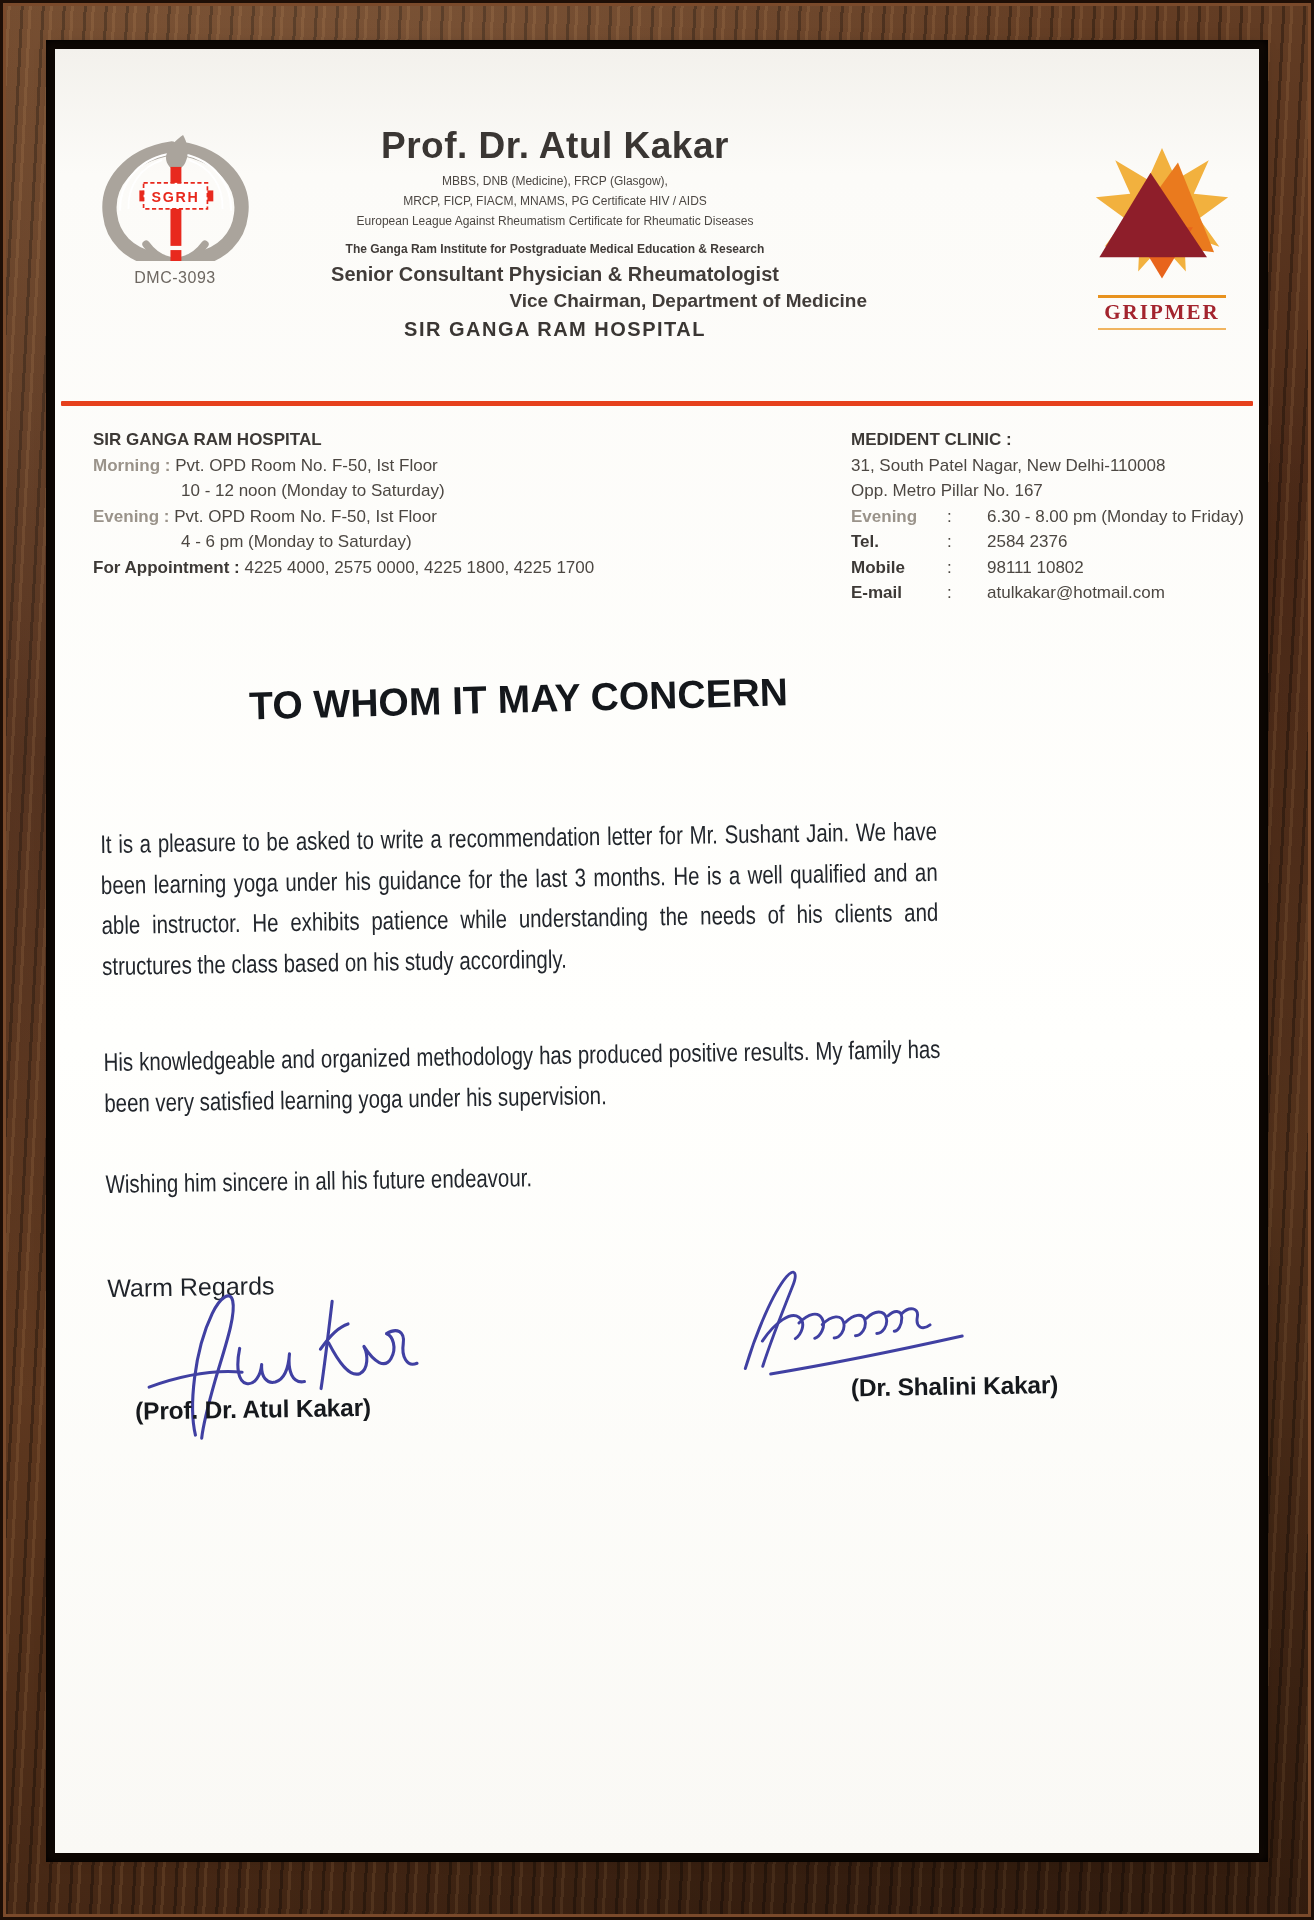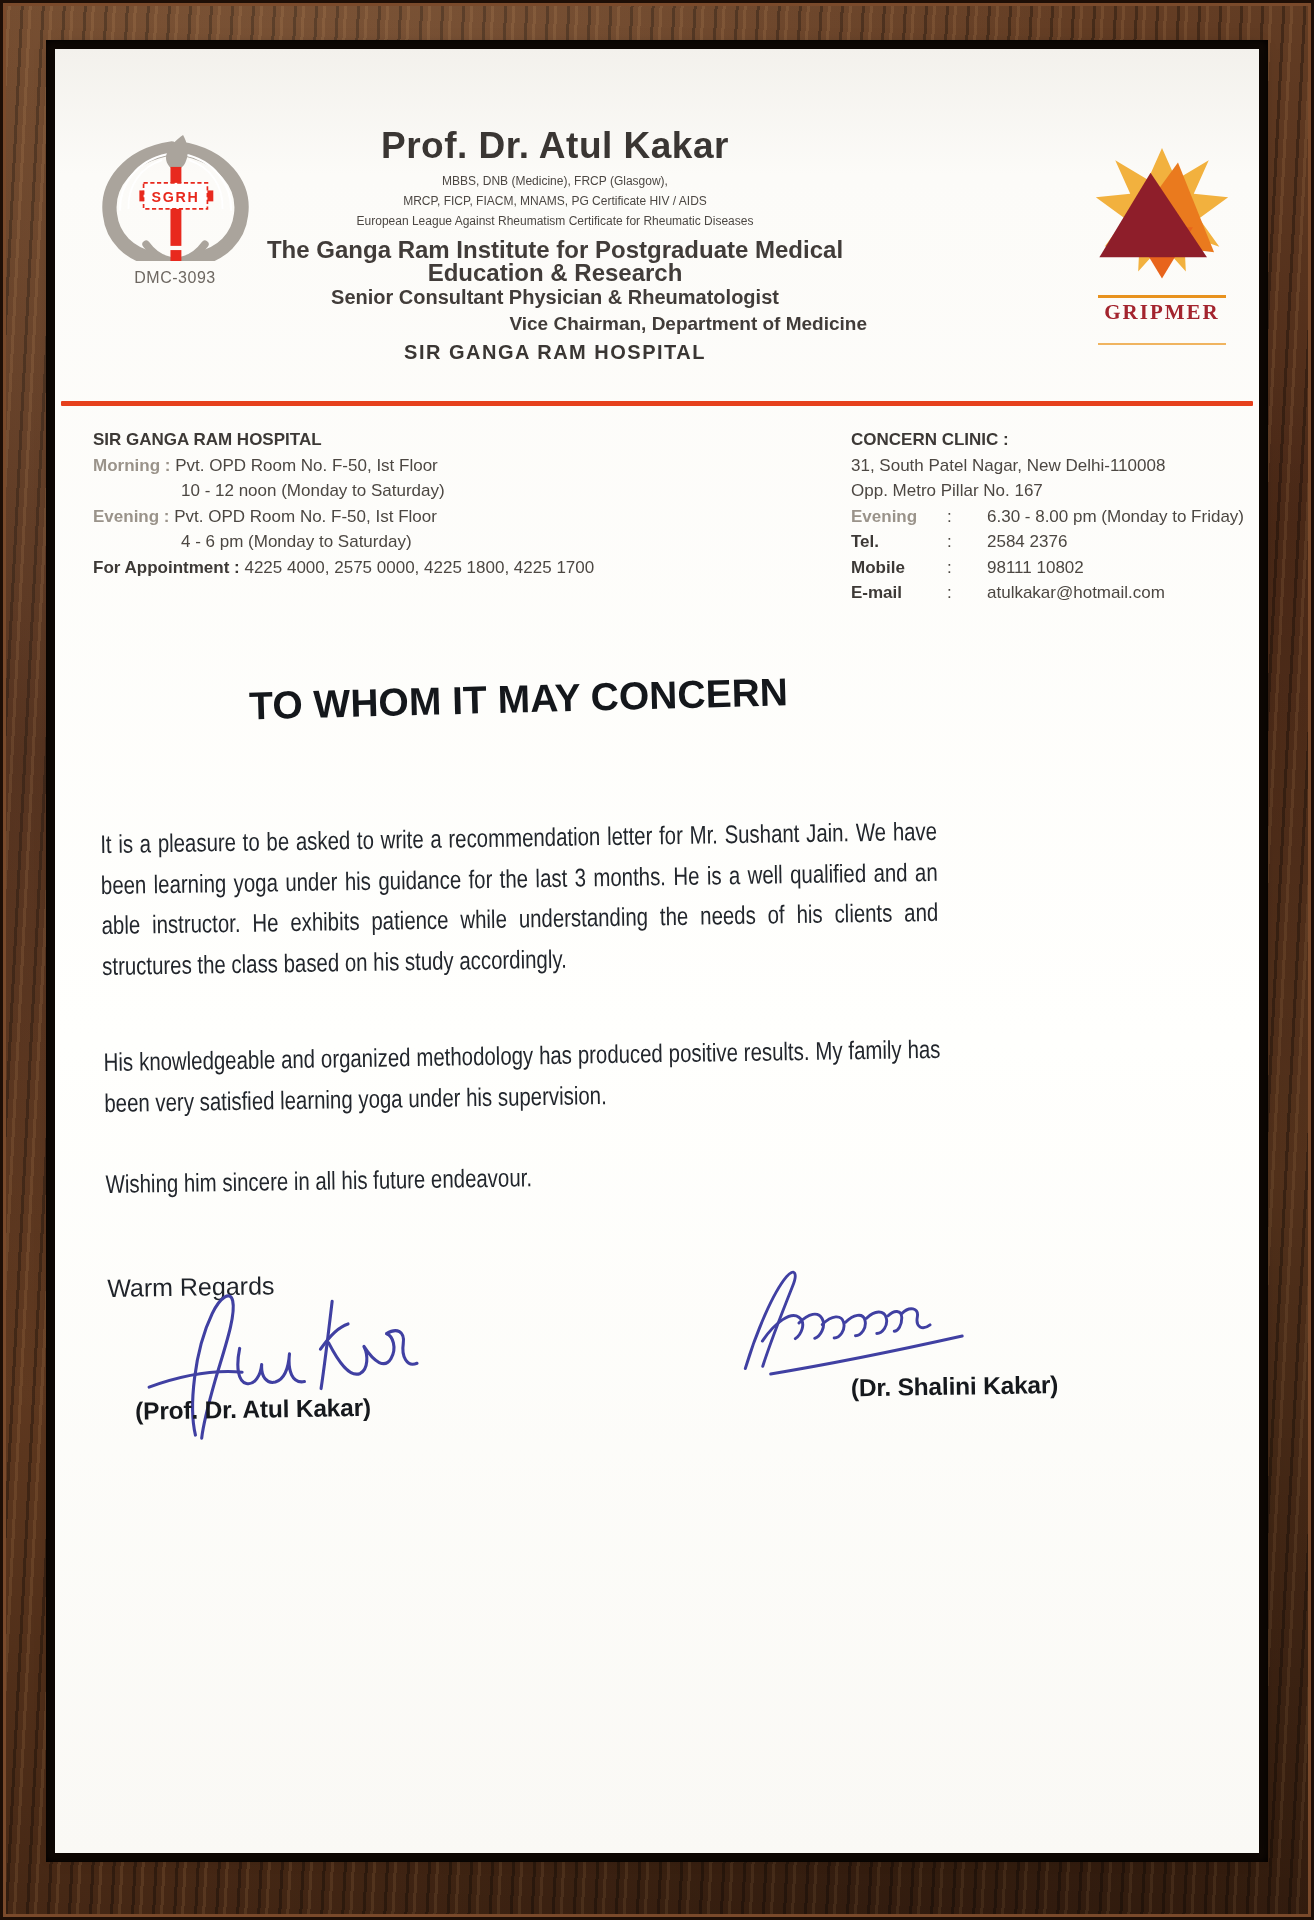--- a/index.html
+++ b/index.html
@@ -24,29 +24,29 @@
     box-shadow:0 0 14px rgba(0,0,0,.55);
     font-family:"Liberation Sans","DejaVu Sans",sans-serif;color:#3f3a37;
   }
   
   .sgrh-block{position:absolute;left:34px;top:86px;width:172px;text-align:center;}
   .sgrh-block svg{display:block;margin:0 auto;}
   .dmc{font-size:16px;color:#6d6761;margin-top:8px;letter-spacing:.5px;}
   .head-center{position:absolute;left:188px;top:76px;width:624px;text-align:center;}
   .doc-name{font-size:37px;font-weight:bold;color:#3a3633;letter-spacing:.5px;line-height:42px;}
   .quals{font-size:12px;line-height:20px;color:#4c4743;margin-top:4px;}
-  .institute{font-size:24px;font-weight:bold;color:#413c39;margin-top:7px;line-height:23px;}
+  .institute{font-size:12px;font-weight:bold;color:#413c39;margin-top:7px;line-height:23px;}
   .desig1{font-size:20px;font-weight:bold;color:#413c39;line-height:27px;}
   .desig2{font-size:19px;font-weight:bold;color:#413c39;line-height:25px;text-align:right;}
   .hospital{font-size:20px;font-weight:bold;color:#3a3633;letter-spacing:1.5px;line-height:32px;}
   .gripmer-block{position:absolute;left:1026px;top:92px;width:162px;text-align:center;}
   .gripmer-text{
     font-family:"Liberation Serif","DejaVu Serif",serif;font-size:21px;font-weight:bold;
     color:#a3242e;letter-spacing:2px;border-top:3px solid #e8921e;border-bottom:2px solid #f0b460;
-    padding:2px 0 18px 0;margin-top:2px;display:inline-block;width:128px;
+    padding:2px 0 3px 0;margin-top:2px;display:inline-block;width:128px;
   }
   .red-rule{position:absolute;left:6px;right:6px;top:352px;height:5px;background:#e6401c;border-radius:1px;}
   
   .contact-left{position:absolute;left:38px;top:378px;width:620px;font-size:17px;line-height:25.5px;}
   .c-heading{font-weight:bold;color:#8d8780;}
   .c-strong{font-weight:bold;color:#3d3936;}
   .c-label{font-weight:bold;color:#9a938a;}
   .c-val{color:#4c4742;}
   .indent{padding-left:88px;}
   .contact-right{position:absolute;left:796px;top:378px;width:400px;font-size:17px;line-height:25.5px;}
@@ -135,21 +135,21 @@
       <div class="contact-left">
         <div class="c-strong">SIR GANGA RAM HOSPITAL</div>
         <div><span class="c-label">Morning :</span> <span class="c-val">Pvt. OPD Room No. F-50, Ist Floor</span></div>
         <div class="indent c-val">10 - 12 noon (Monday to Saturday)</div>
         <div><span class="c-label">Evening :</span> <span class="c-val">Pvt. OPD Room No. F-50, Ist Floor</span></div>
         <div class="indent c-val">4 - 6 pm (Monday to Saturday)</div>
         <div><span class="c-strong">For Appointment :</span> <span class="c-val">4225 4000, 2575 0000, 4225 1800, 4225 1700</span></div>
       </div>
 
       <div class="contact-right">
-        <div class="c-strong">CONCERN CLINIC :</div>
+        <div class="c-strong">MEDIDENT CLINIC :</div>
         <div class="c-val">31, South Patel Nagar, New Delhi-110008</div>
         <div class="c-val">Opp. Metro Pillar No. 167</div>
         <div class="cr-row">
           <span class="cr-lbl gray">Evening</span>
           <span class="cr-colon">:</span>
           <span class="cr-val">6.30 - 8.00 pm (Monday to Friday)</span>
         </div>
         <div class="cr-row">
           <span class="cr-lbl">Tel.</span>
           <span class="cr-colon">:</span>

